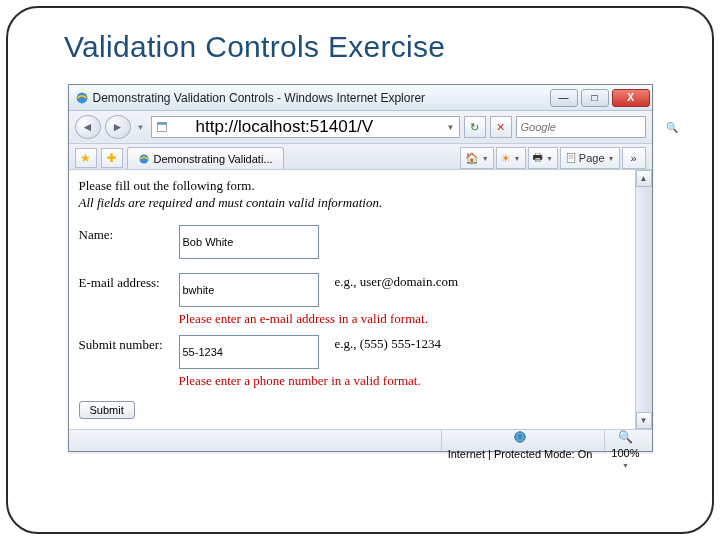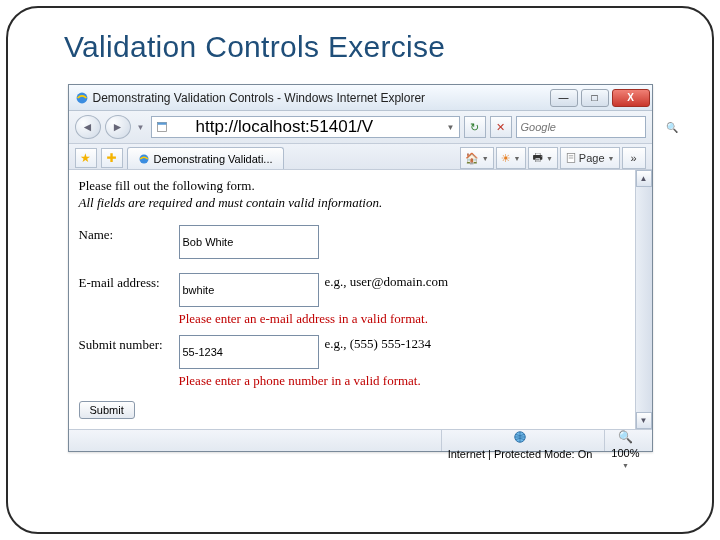--- a/index.html
+++ b/index.html
@@ -116,21 +116,21 @@
     min-height: 230px;
   }
   .content .instr1 { margin-bottom:1px; }
   .content .instr2 { font-style:italic; margin-bottom:14px; }
   .form-row { display:flex; align-items:flex-start; margin-bottom:4px; }
   .form-row .lbl { width:100px; padding-top:2px; }
   .form-row .inp {
     width:140px; height:14px; border:1px solid #7a8ea5;
     font-family:Tahoma,sans-serif; font-size:11px; padding:16px 3px;
   }
-  .form-row .hint { margin-left:6px; padding-top:1px; }
+  .form-row .hint { margin-left:16px; padding-top:1px; }
   .err { color:#c00000; font-family:"Times New Roman",serif; font-size:13px; margin:1px 0 8px 100px; }
   .submit-row { margin-top:12px; }
   .submit-btn {
     font-family:Tahoma,sans-serif; font-size:11px;
     padding:2px 10px; background:linear-gradient(#fefefe,#e4e9f0);
     border:1px solid #8a99ab; border-radius:3px;
   }
   .vscroll {
     width:17px; background:linear-gradient(90deg,#e9eef5,#d6deea);
     border-left:1px solid #c3ccd9; display:flex; flex-direction:column;

